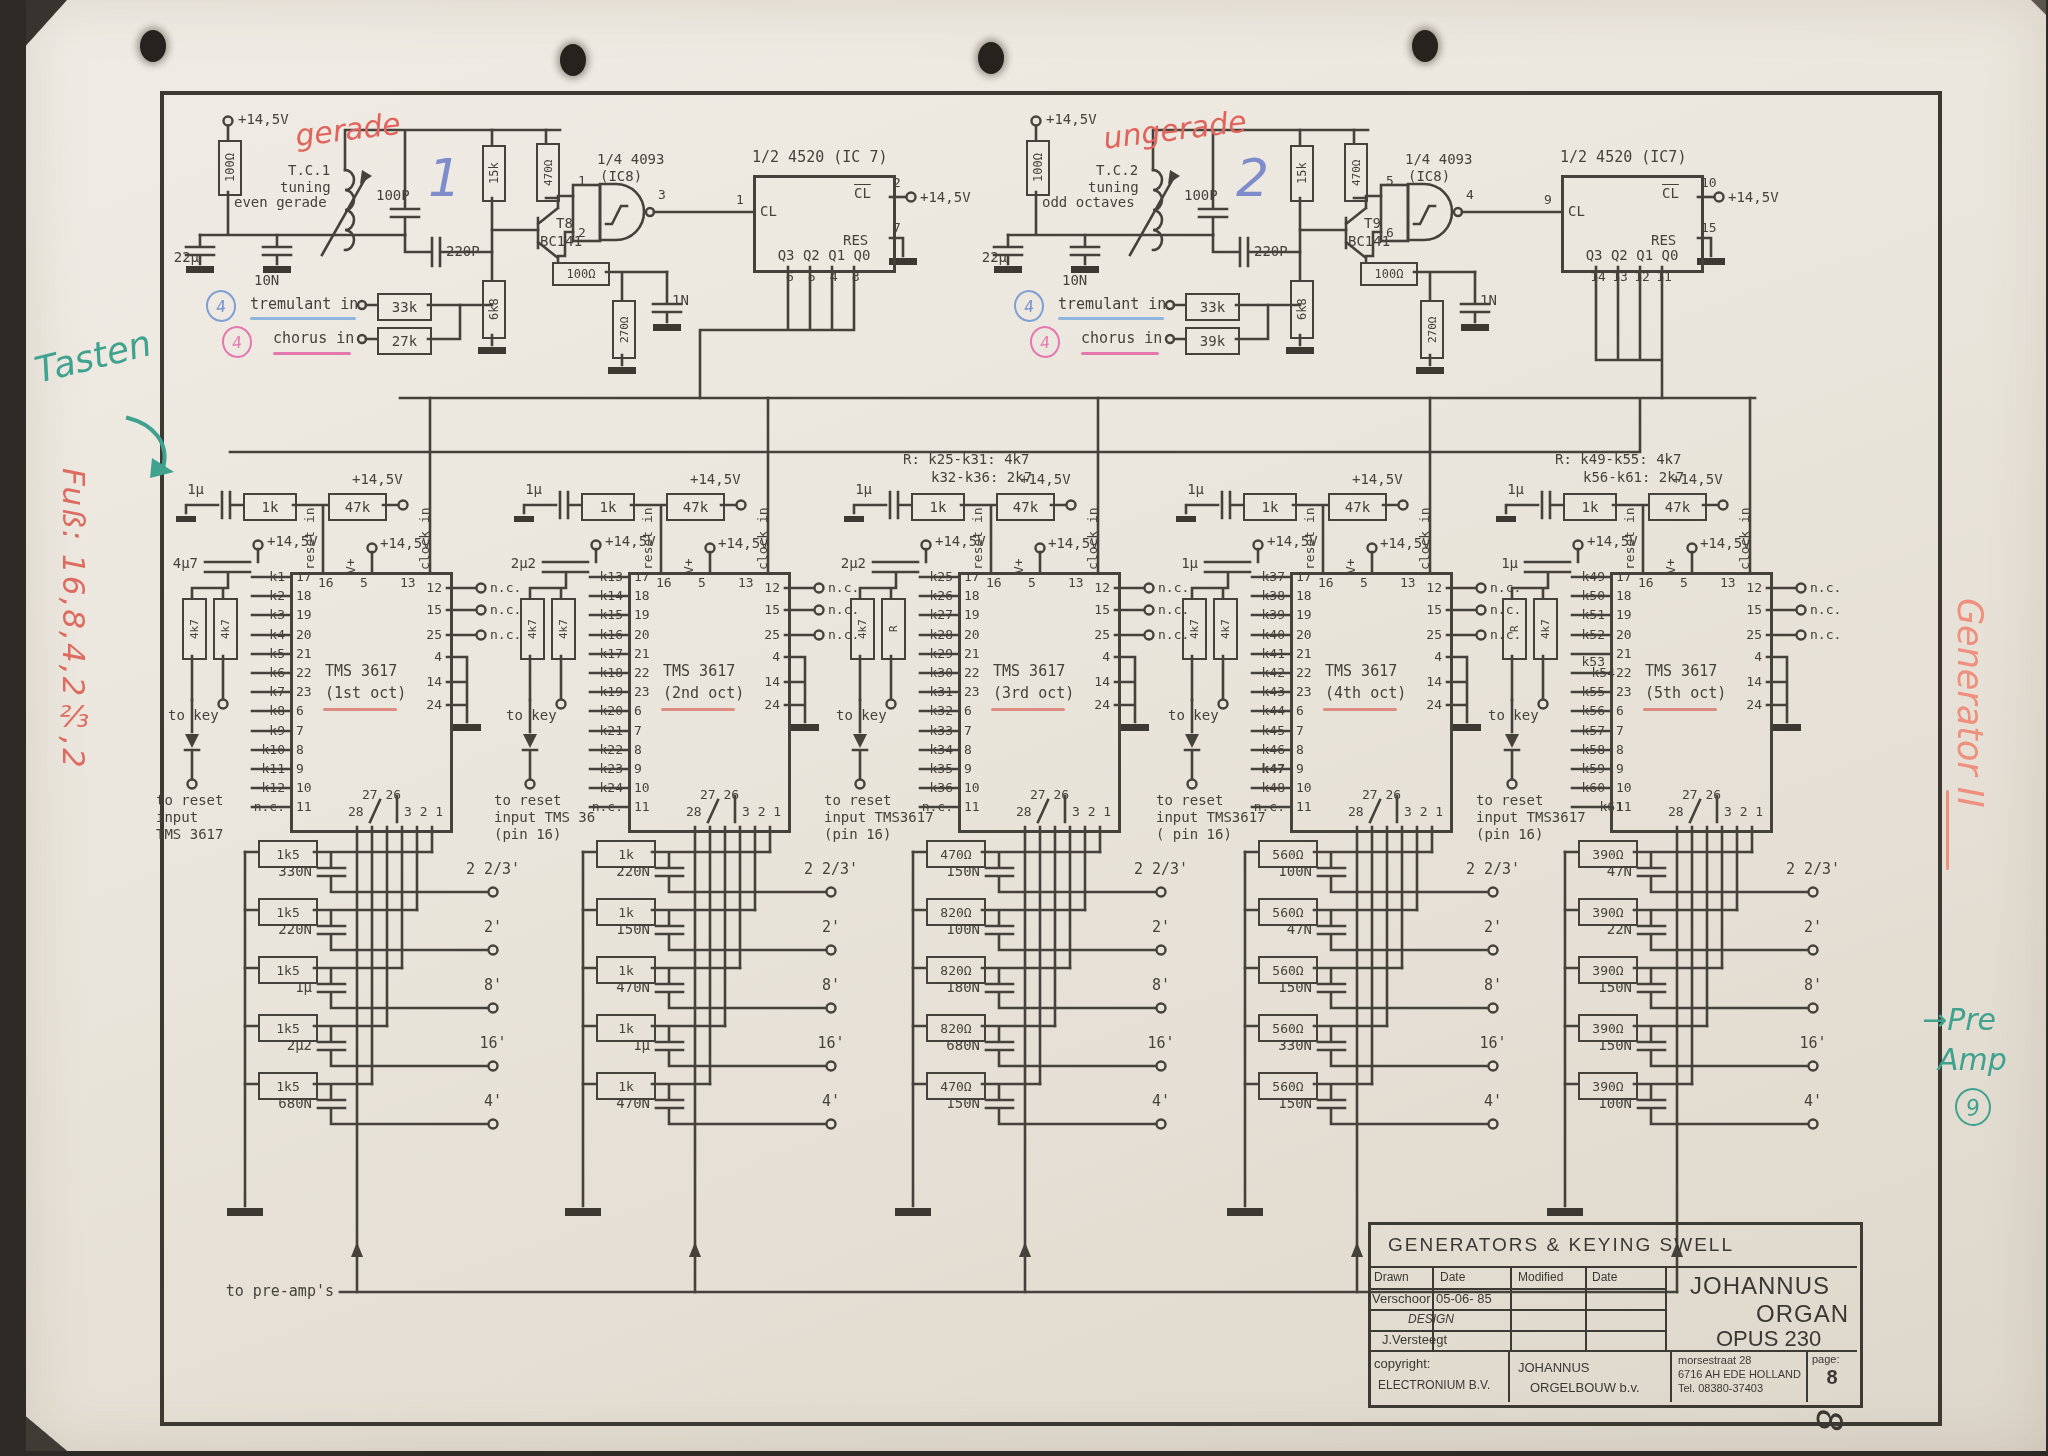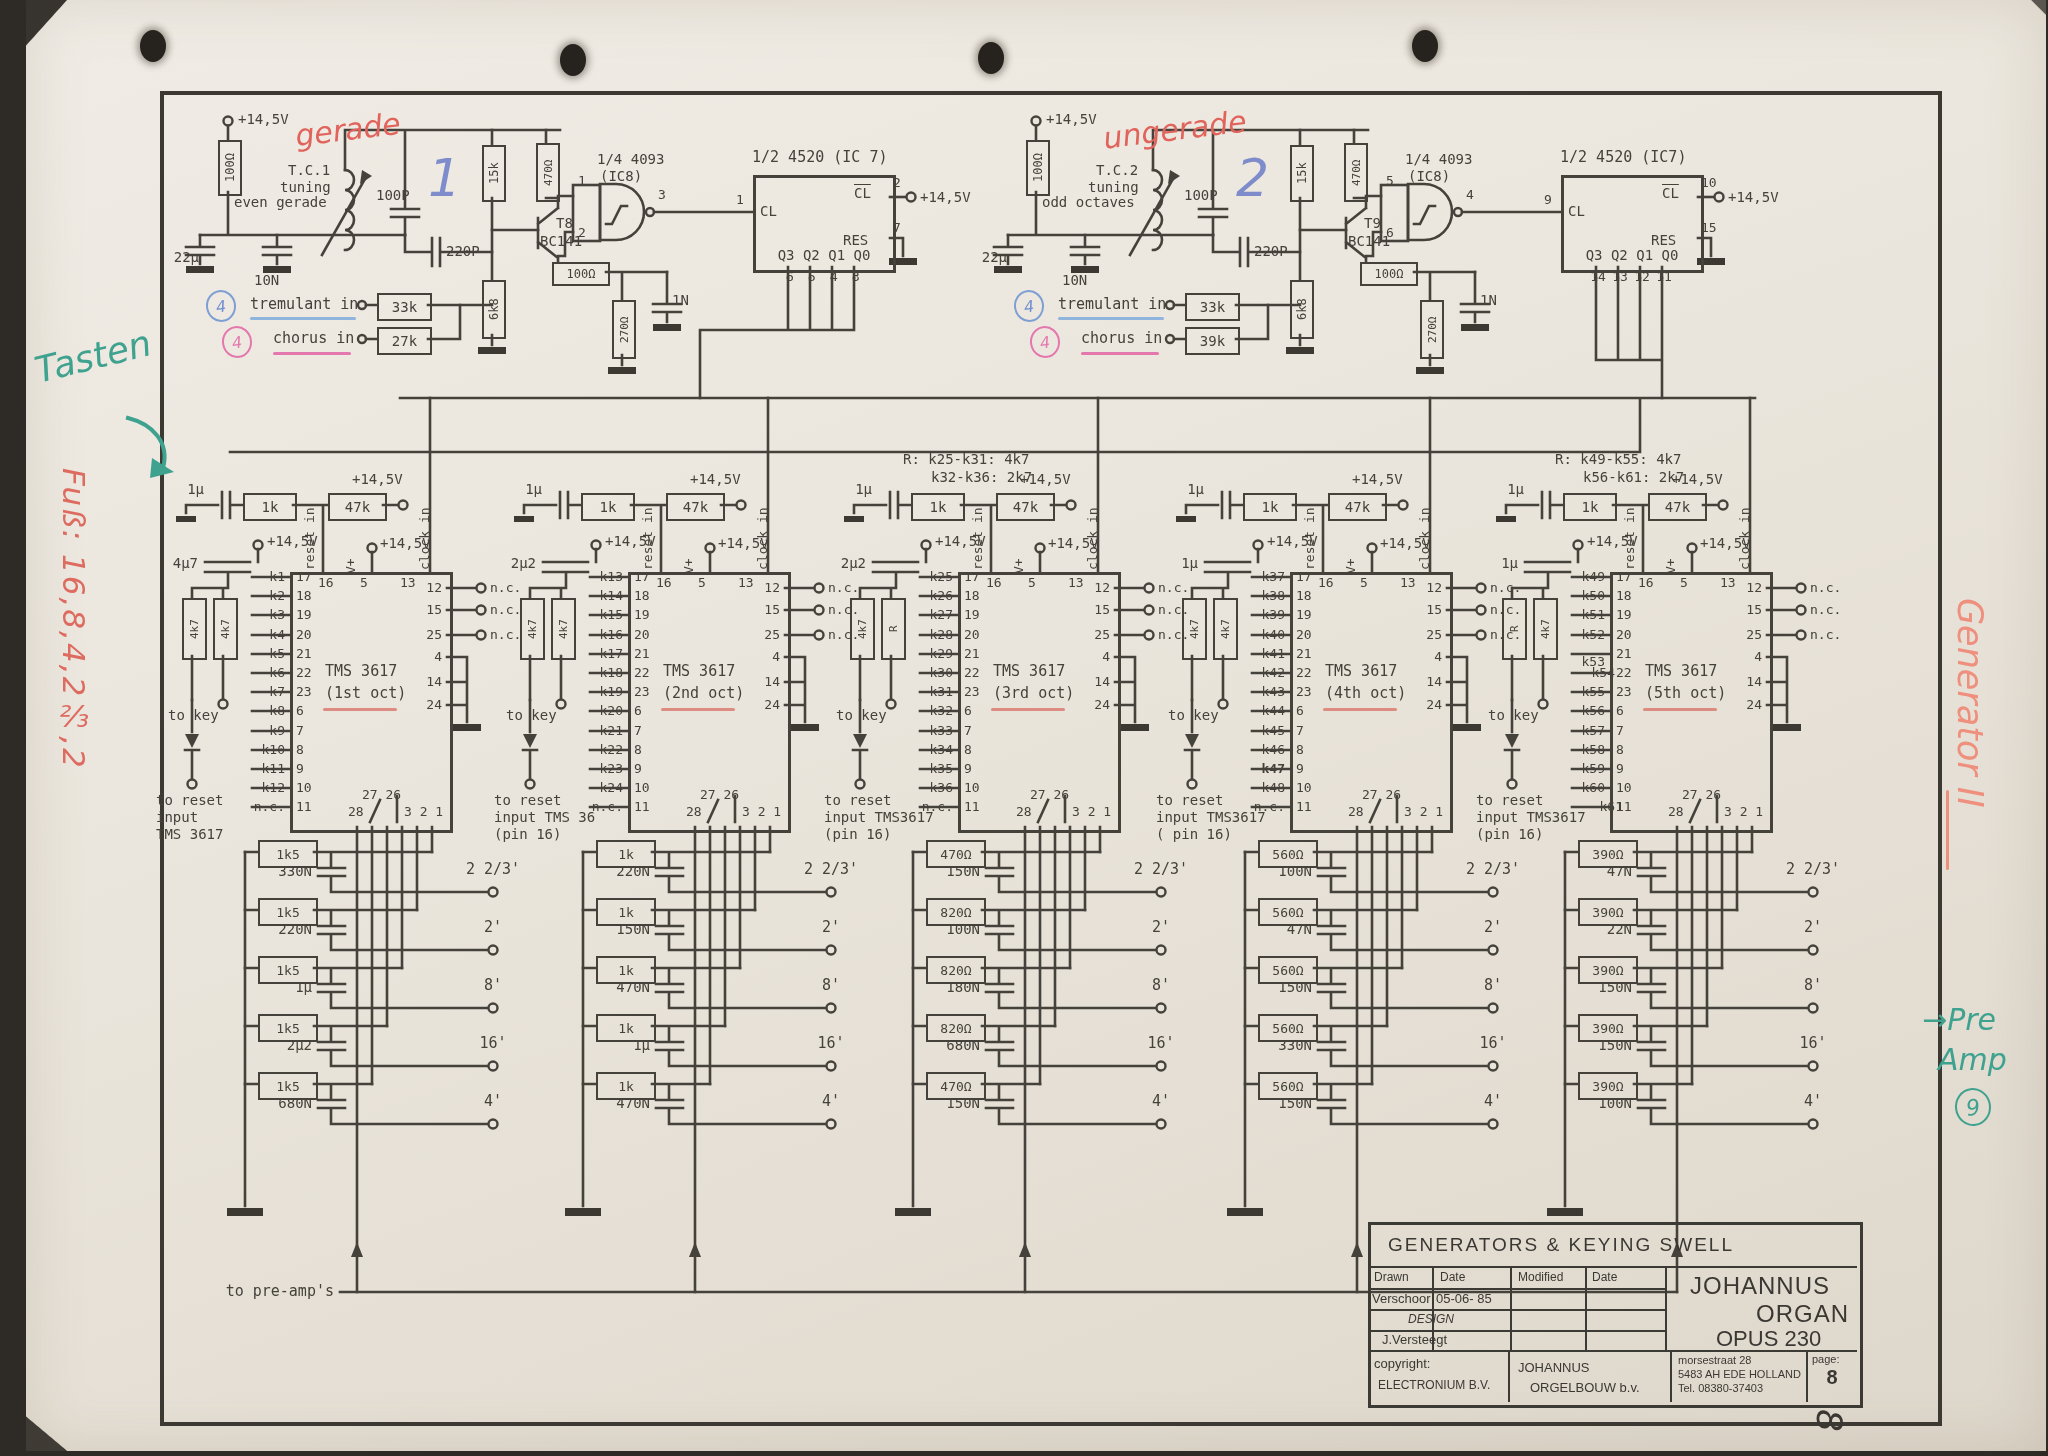--- a/index.html
+++ b/index.html
@@ -1076,21 +1076,21 @@
 <div class="tbt" style="left:1716px;top:1326px;font-size:22px;">OPUS  230</div>
 
 <div class="tbl" style="left:1508px;top:1350px;width:2px;height:52px;"></div>
 <div class="tbl" style="left:1670px;top:1350px;width:2px;height:52px;"></div>
 <div class="tbl" style="left:1806px;top:1350px;width:2px;height:52px;"></div>
 <div class="tbt" style="left:1374px;top:1356px;font-size:13px;text-align:right;">copyright:</div>
 <div class="tbt" style="left:1378px;top:1378px;font-size:12px;">ELECTRONIUM  B.V.</div>
 <div class="tbt" style="left:1518px;top:1360px;font-size:13px;">JOHANNUS</div>
 <div class="tbt" style="left:1530px;top:1380px;font-size:13px;">ORGELBOUW b.v.</div>
 <div class="tbt" style="left:1678px;top:1354px;font-size:11px;">morsestraat 28</div>
-<div class="tbt" style="left:1678px;top:1368px;font-size:11px;">5483 AH EDE HOLLAND</div>
+<div class="tbt" style="left:1678px;top:1368px;font-size:11px;">6716 AH EDE HOLLAND</div>
 <div class="tbt" style="left:1678px;top:1382px;font-size:11px;">Tel. 08380-37403</div>
 <div class="tbt" style="left:1812px;top:1353px;font-size:11px;">page:</div>
 <div class="tbt ct" style="left:1812px;top:1366px;width:40px;font-size:20px;font-weight:bold;text-align:center;">8</div>
 
 <div class="hand" style="left:34px;top:336px;font-size:36px;color:#3fa28f;transform:rotate(-14deg);">Tasten</div>
 <div class="hand vt" style="left:56px;top:468px;height:440px;font-size:31px;color:#dd6b60;letter-spacing:2px;writing-mode:vertical-rl;transform:none;">Fuß: 16,8,4,2⅔,2</div>
 <div class="hand" style="left:1950px;top:598px;font-size:35px;color:#ef8f7d;writing-mode:vertical-rl;transform:none;">Generator II</div>
 <div class="ul" style="left:1946px;top:790px;width:3px;height:80px;background:#ef8f7d;"></div>
 <div class="hand" style="left:1922px;top:1002px;font-size:30px;color:#3fa28f;">→Pre</div>
 <div class="hand" style="left:1938px;top:1042px;font-size:30px;color:#3fa28f;">Amp</div>

